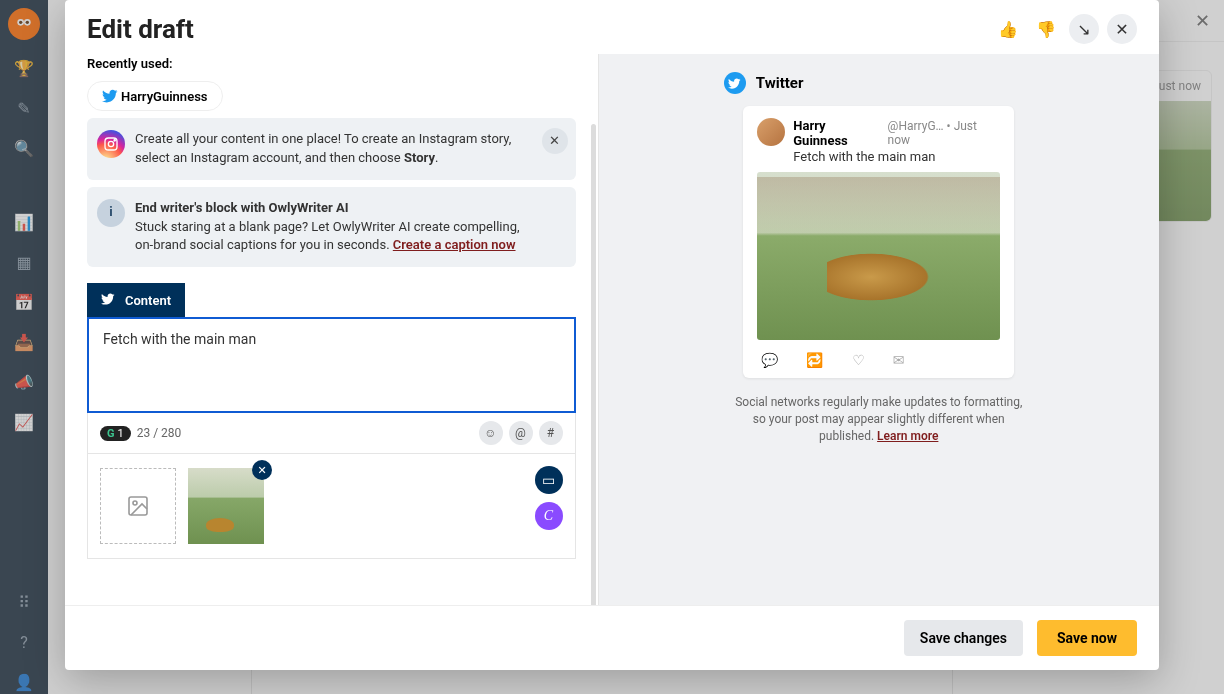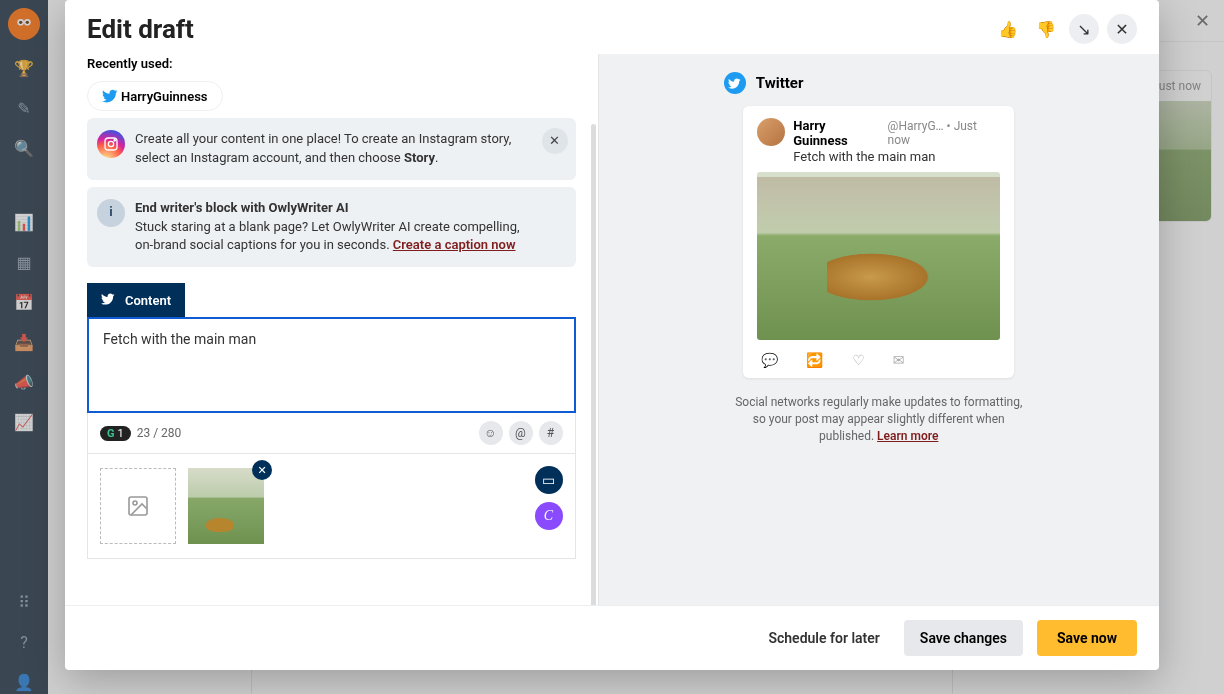--- a/index.html
+++ b/index.html
@@ -268,17 +268,16 @@
           <span>✉</span>
         </div>
       </div>
       <div class="disclaimer">
         <span>Social networks regularly make updates to formatting, so your post may appear slightly different when published. </span><a href="#" class="link">Learn more</a>
       </div>
     </div>
   </div>
 
   <div class="modal-footer">
-    <button class="btn-text">Schedule for later</button>
     <button class="btn-grey">Save changes</button>
     <button class="btn-primary">Save now</button>
   </div>
 </div>
 
 </body></html>

